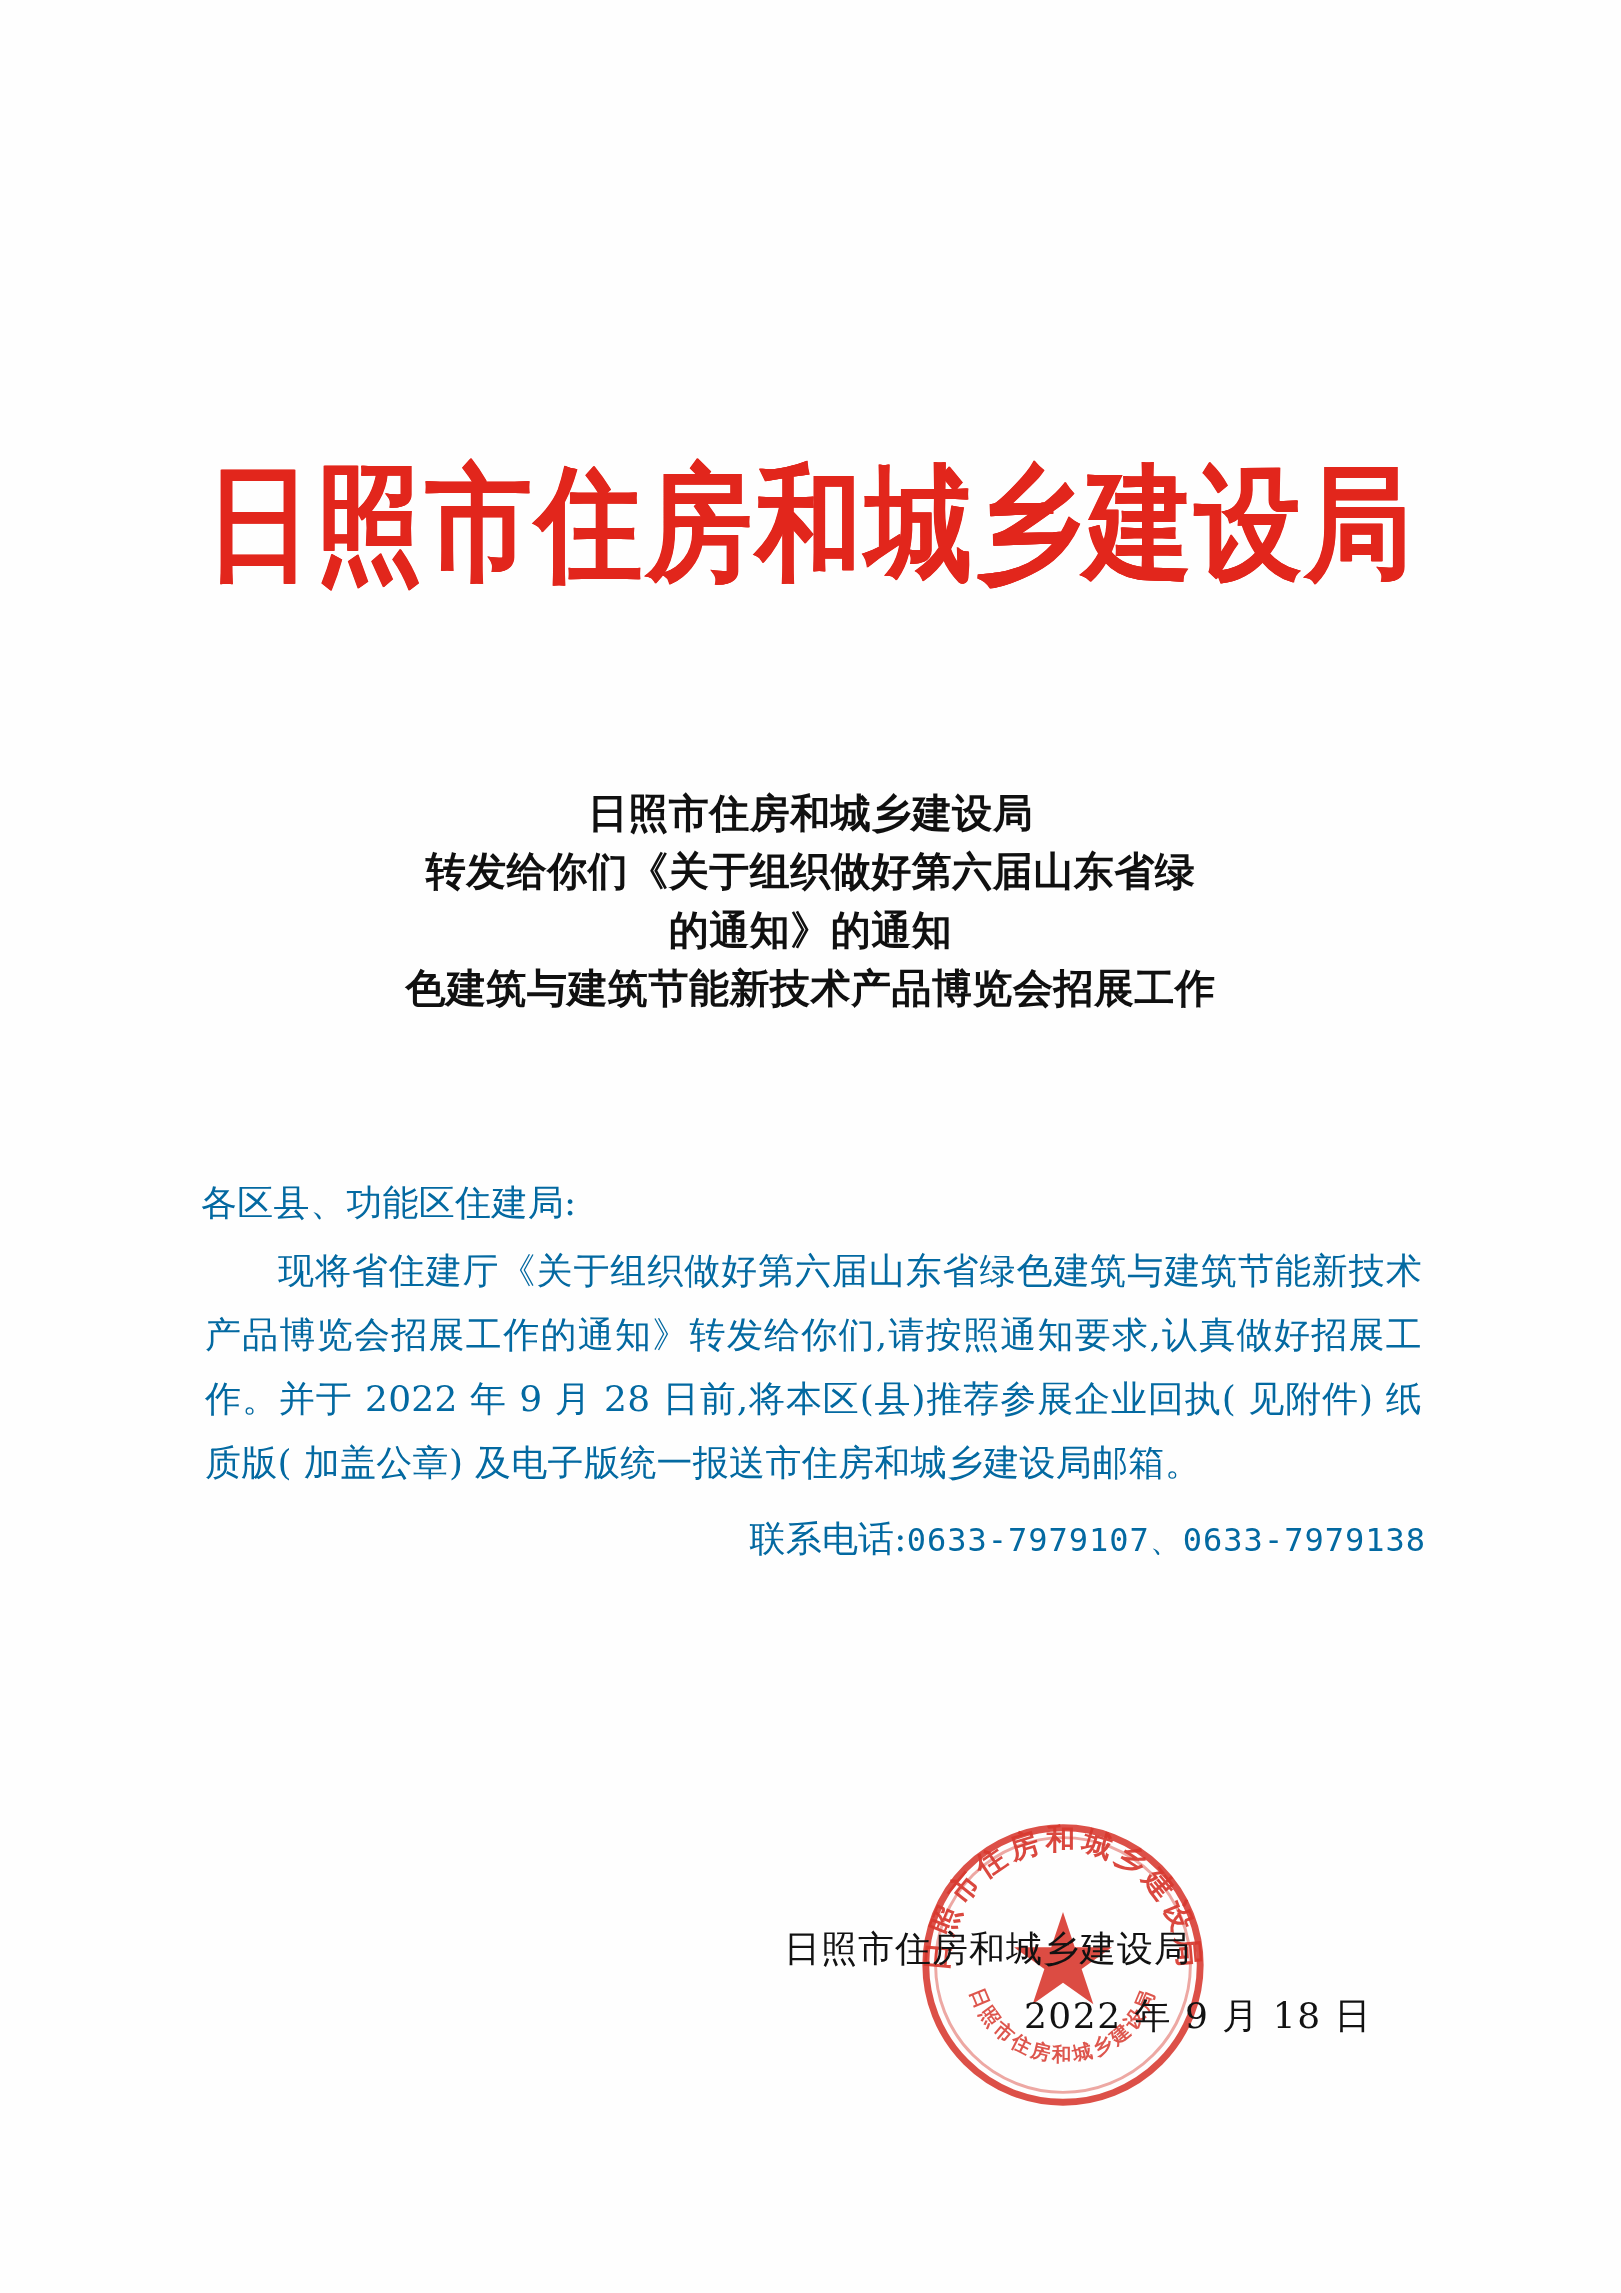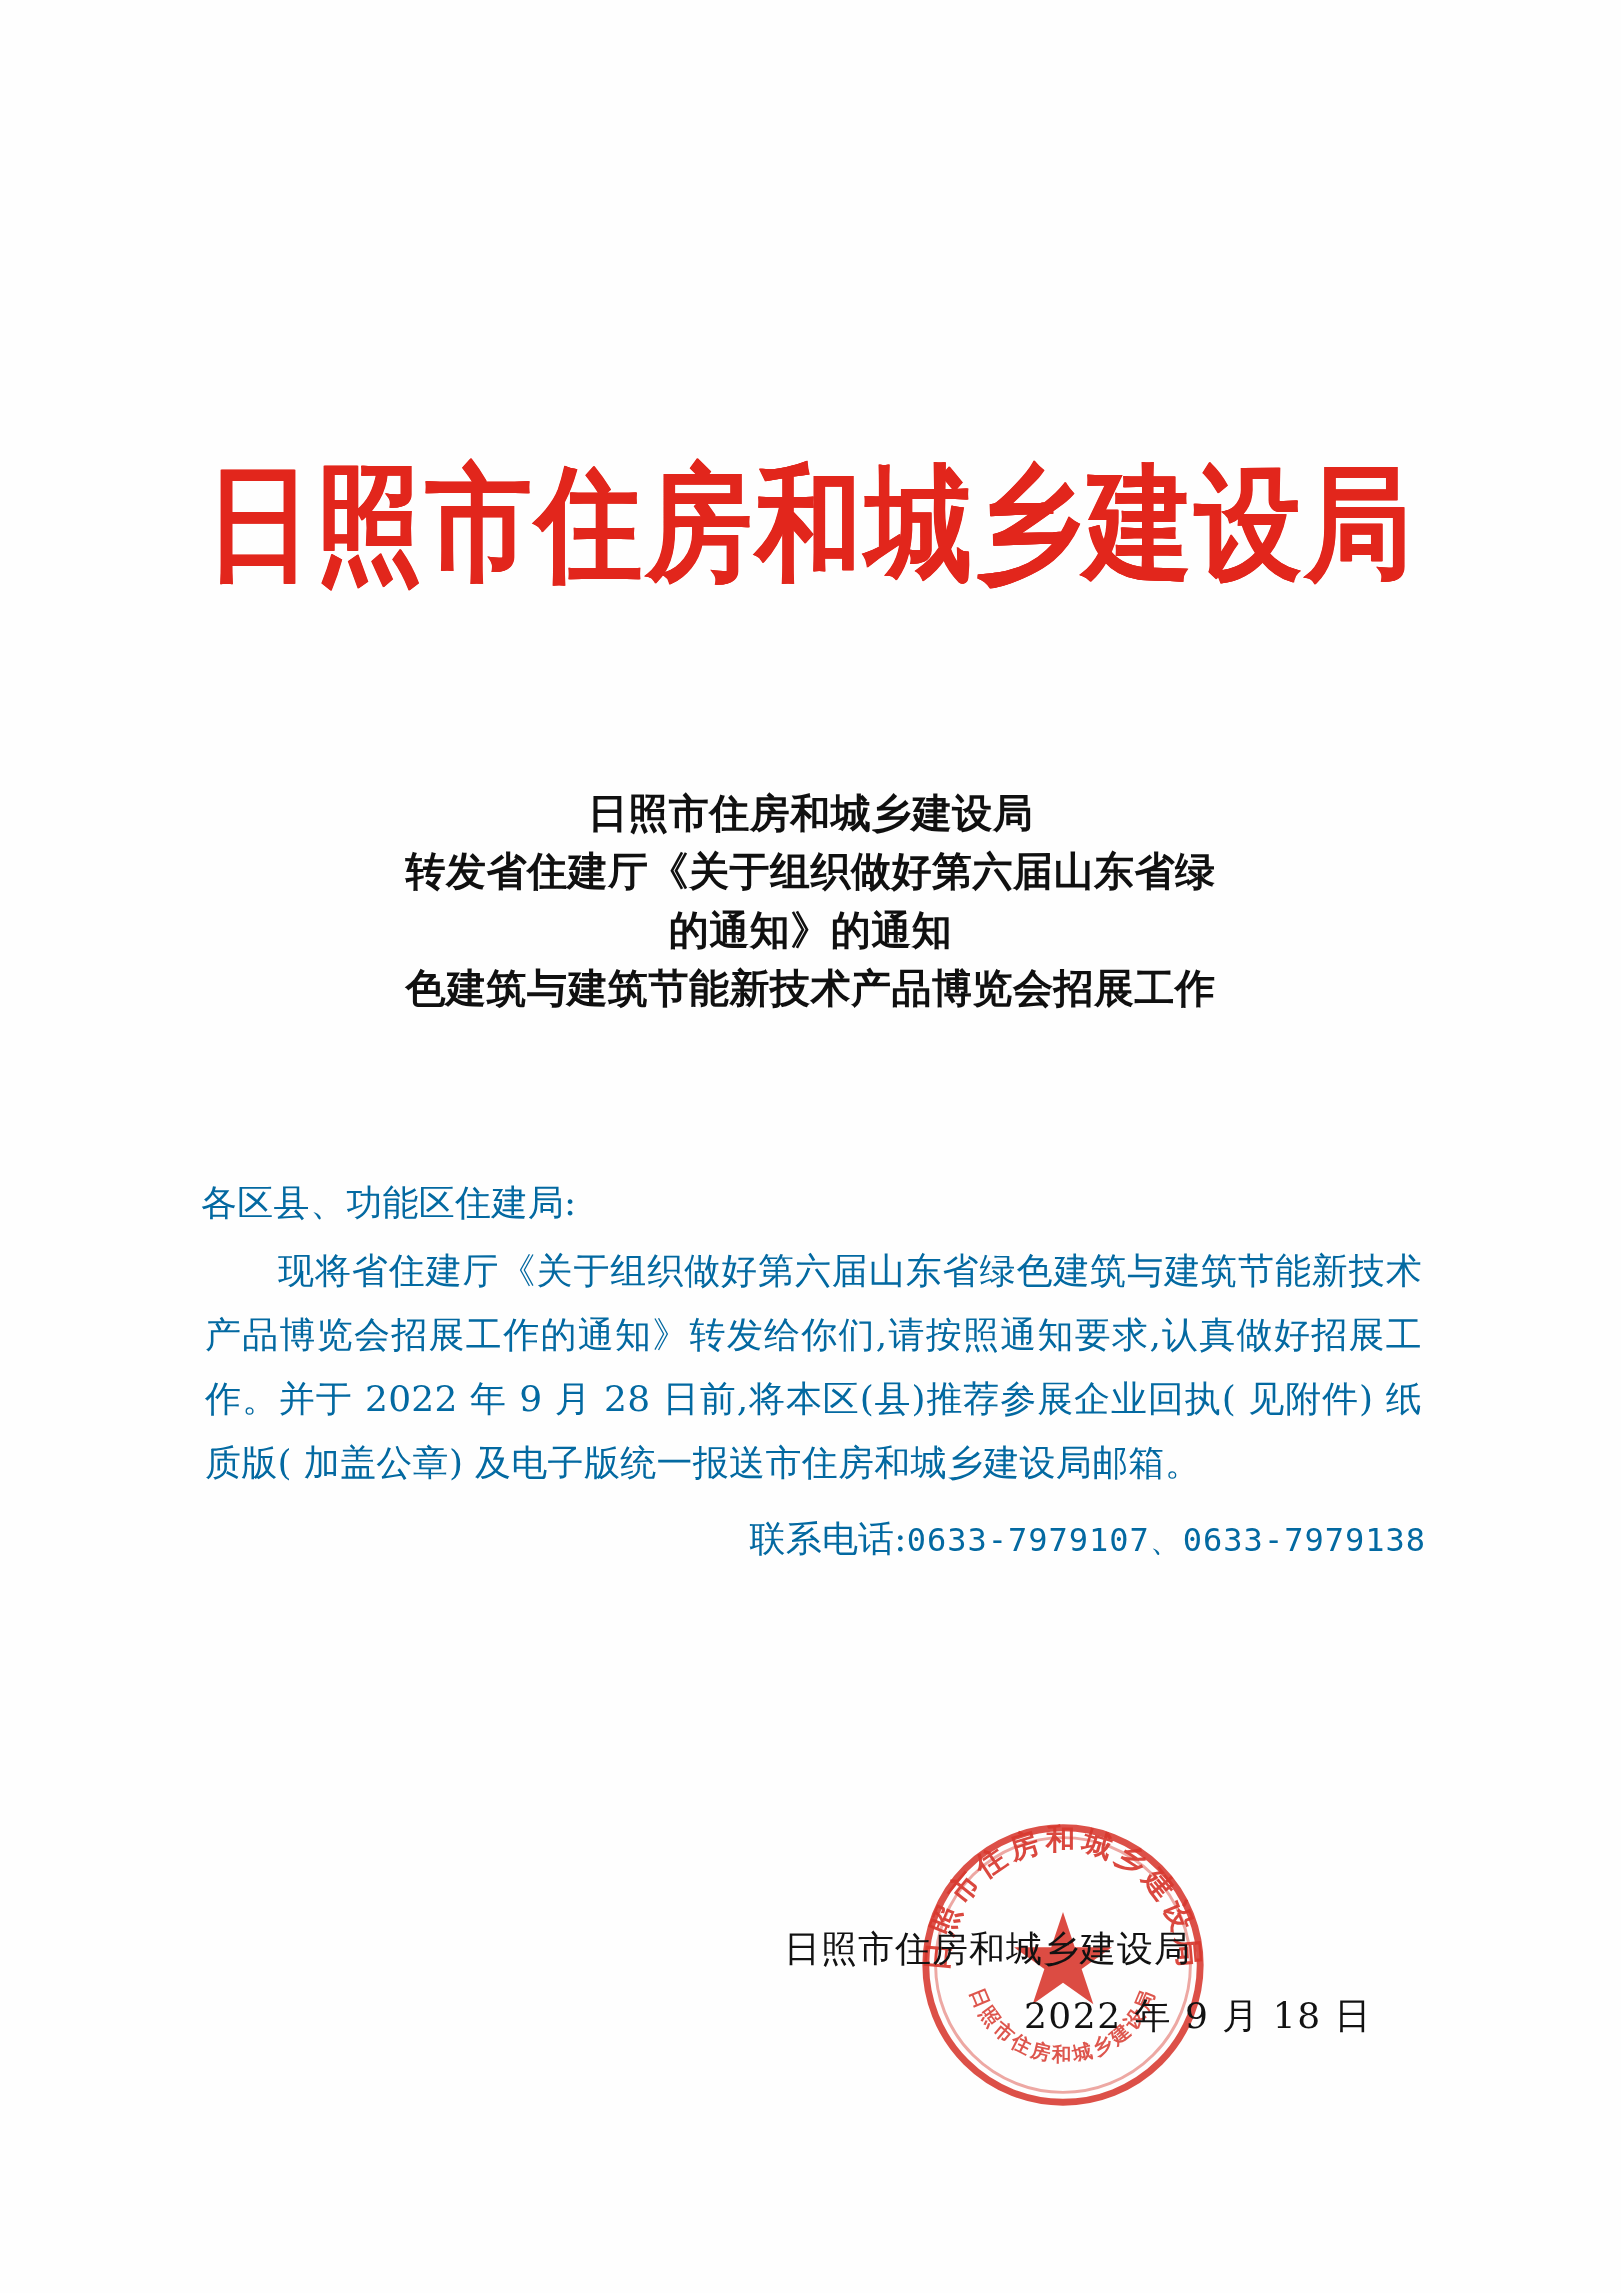--- a/index.html
+++ b/index.html
@@ -120,21 +120,21 @@
 </style>
 </head>
 <body>
 
 <div class="page">
 
   <div class="letterhead">日照市住房和城乡建设局</div>
 
   <div class="title-block">
     <span class="title-line">日照市住房和城乡建设局</span>
-    <span class="title-line">转发省住建厅《关于组织做好第六届山东省绿</span>
+    <span class="title-line">转发给你们《关于组织做好第六届山东省绿</span>
     <span class="title-line">的通知》的通知</span>
     <span class="title-line">色建筑与建筑节能新技术产品博览会招展工作</span>
   </div>
 
   <div class="body-block">
     <p class="salutation">各区县、功能区住建局:</p>
     <p class="para">现将省住建厅《关于组织做好第六届山东省绿色建筑与建筑节能新技术产品博览会招展工作的通知》转发给你们,请按照通知要求,认真做好招展工作。并于 2022 年 9 月 28 日前,将本区(县)推荐参展企业回执( 见附件) 纸质版( 加盖公章) 及电子版统一报送市住房和城乡建设局邮箱。</p>
     <p class="contact">
       <span>联系电话:</span><span class="mono">0633-7979107、0633-7979138</span>
     </p>

